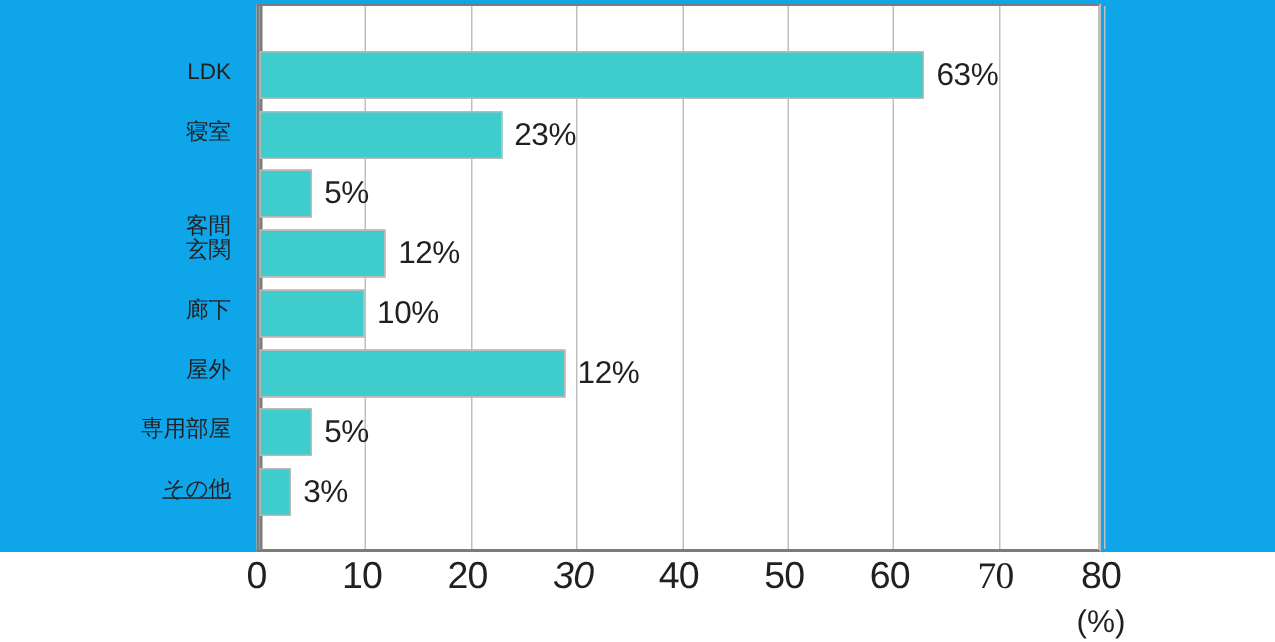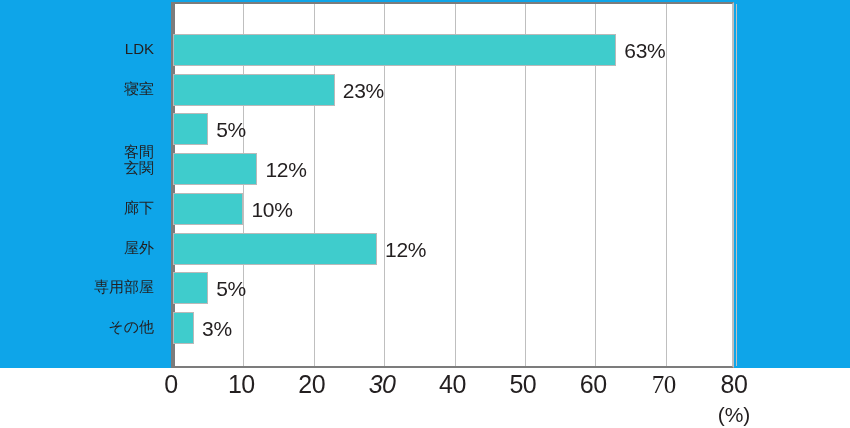--- a/index.html
+++ b/index.html
@@ -139,21 +139,21 @@
 <div id="chart-root">
 
   <div class="cat-labels">
     <div class="cat-label" style="top: 45.875px; transform: translateY(-50%);">LDK</div>
     <div class="cat-label" style="top: 85.625px; transform: translateY(-50%);">寝室</div>
     <div class="cat-label" style="top: 125.375px; transform: translateY(-50%); margin-top: 24px;">客間</div>
     <div class="cat-label" style="top: 165.125px; transform: translateY(-50%); margin-left: 24px;">玄関</div>
     <div class="cat-label" style="top: 204.875px; transform: translateY(-50%);">廊下</div>
     <div class="cat-label" style="top: 244.625px; transform: translateY(-50%);">屋外</div>
     <div class="cat-label" style="top: 284.375px; transform: translateY(-50%);">専用部屋</div>
-    <div class="cat-label" style="top: 324.125px; transform: translateY(-50%);">その他</div>
+    <div class="cat-label" style="top: 324.125px; transform: translateY(-50%); text-decoration: underline;">その他</div>
   </div>
 
   <div class="plot-area">
     <div class="gridlines">
         <div class="gridline axis-zero" style="left: 0px;"></div>
         <div class="gridline" style="left: 70.375px;"></div>
         <div class="gridline" style="left: 140.75px;"></div>
         <div class="gridline" style="left: 211.125px;"></div>
         <div class="gridline" style="left: 281.5px;"></div>
         <div class="gridline" style="left: 351.875px;"></div>

